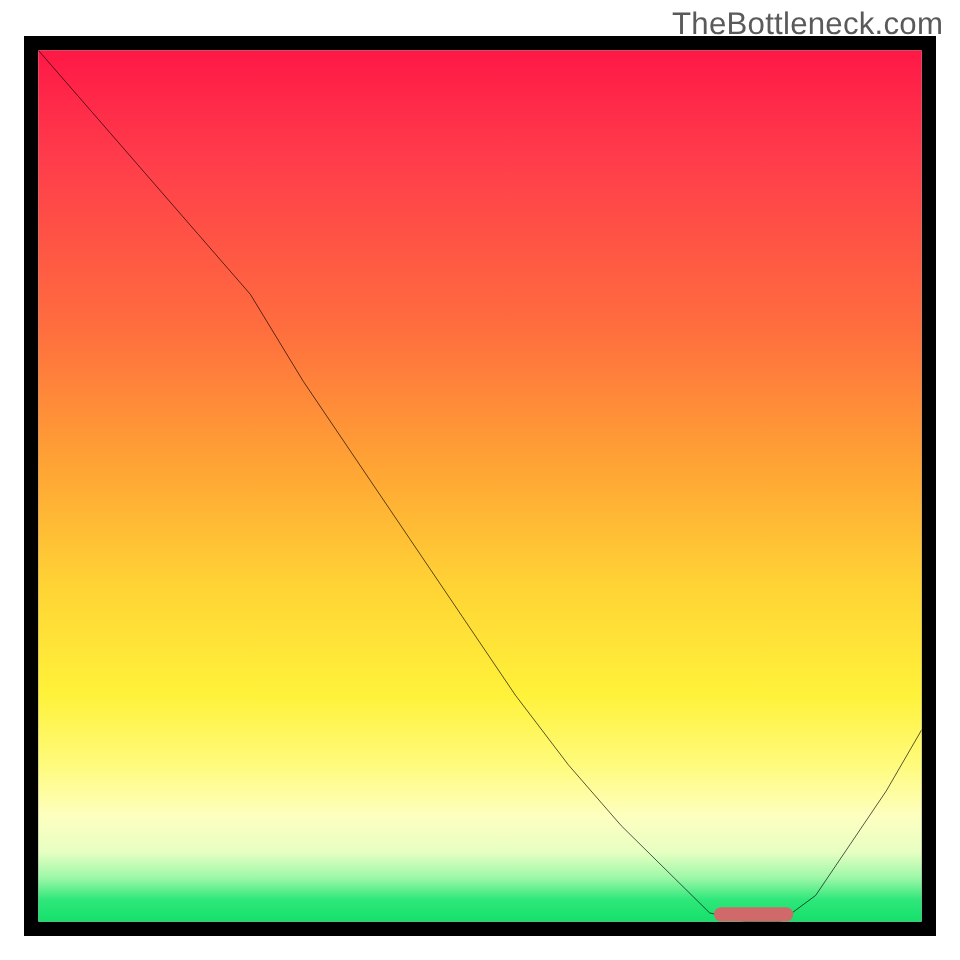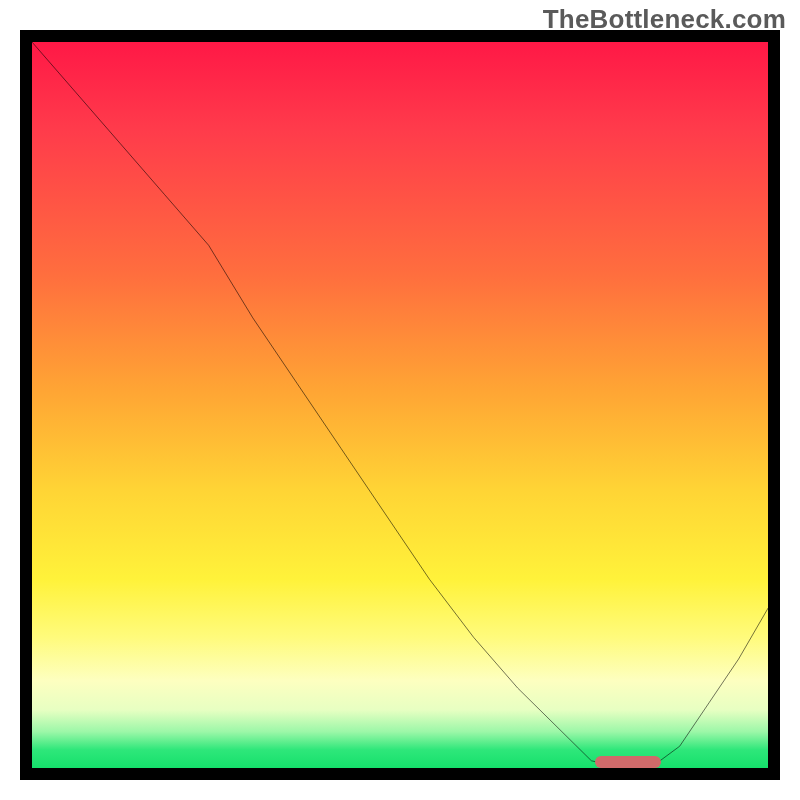--- a/index.html
+++ b/index.html
@@ -14,21 +14,21 @@
   .frame {
     position: relative;
     width: 800px;
     height: 800px;
   }
   .watermark {
     position: absolute;
     top: 4px;
     right: 14px;
     font-size: 26px;
-    font-weight: 700;
+    font-weight: 400;
     color: #5a5a5a;
     letter-spacing: 0.2px;
     z-index: 30;
   }
   .plot-outer {
     position: absolute;
     left: 20px;
     top: 30px;
     width: 760px;
     height: 750px;

